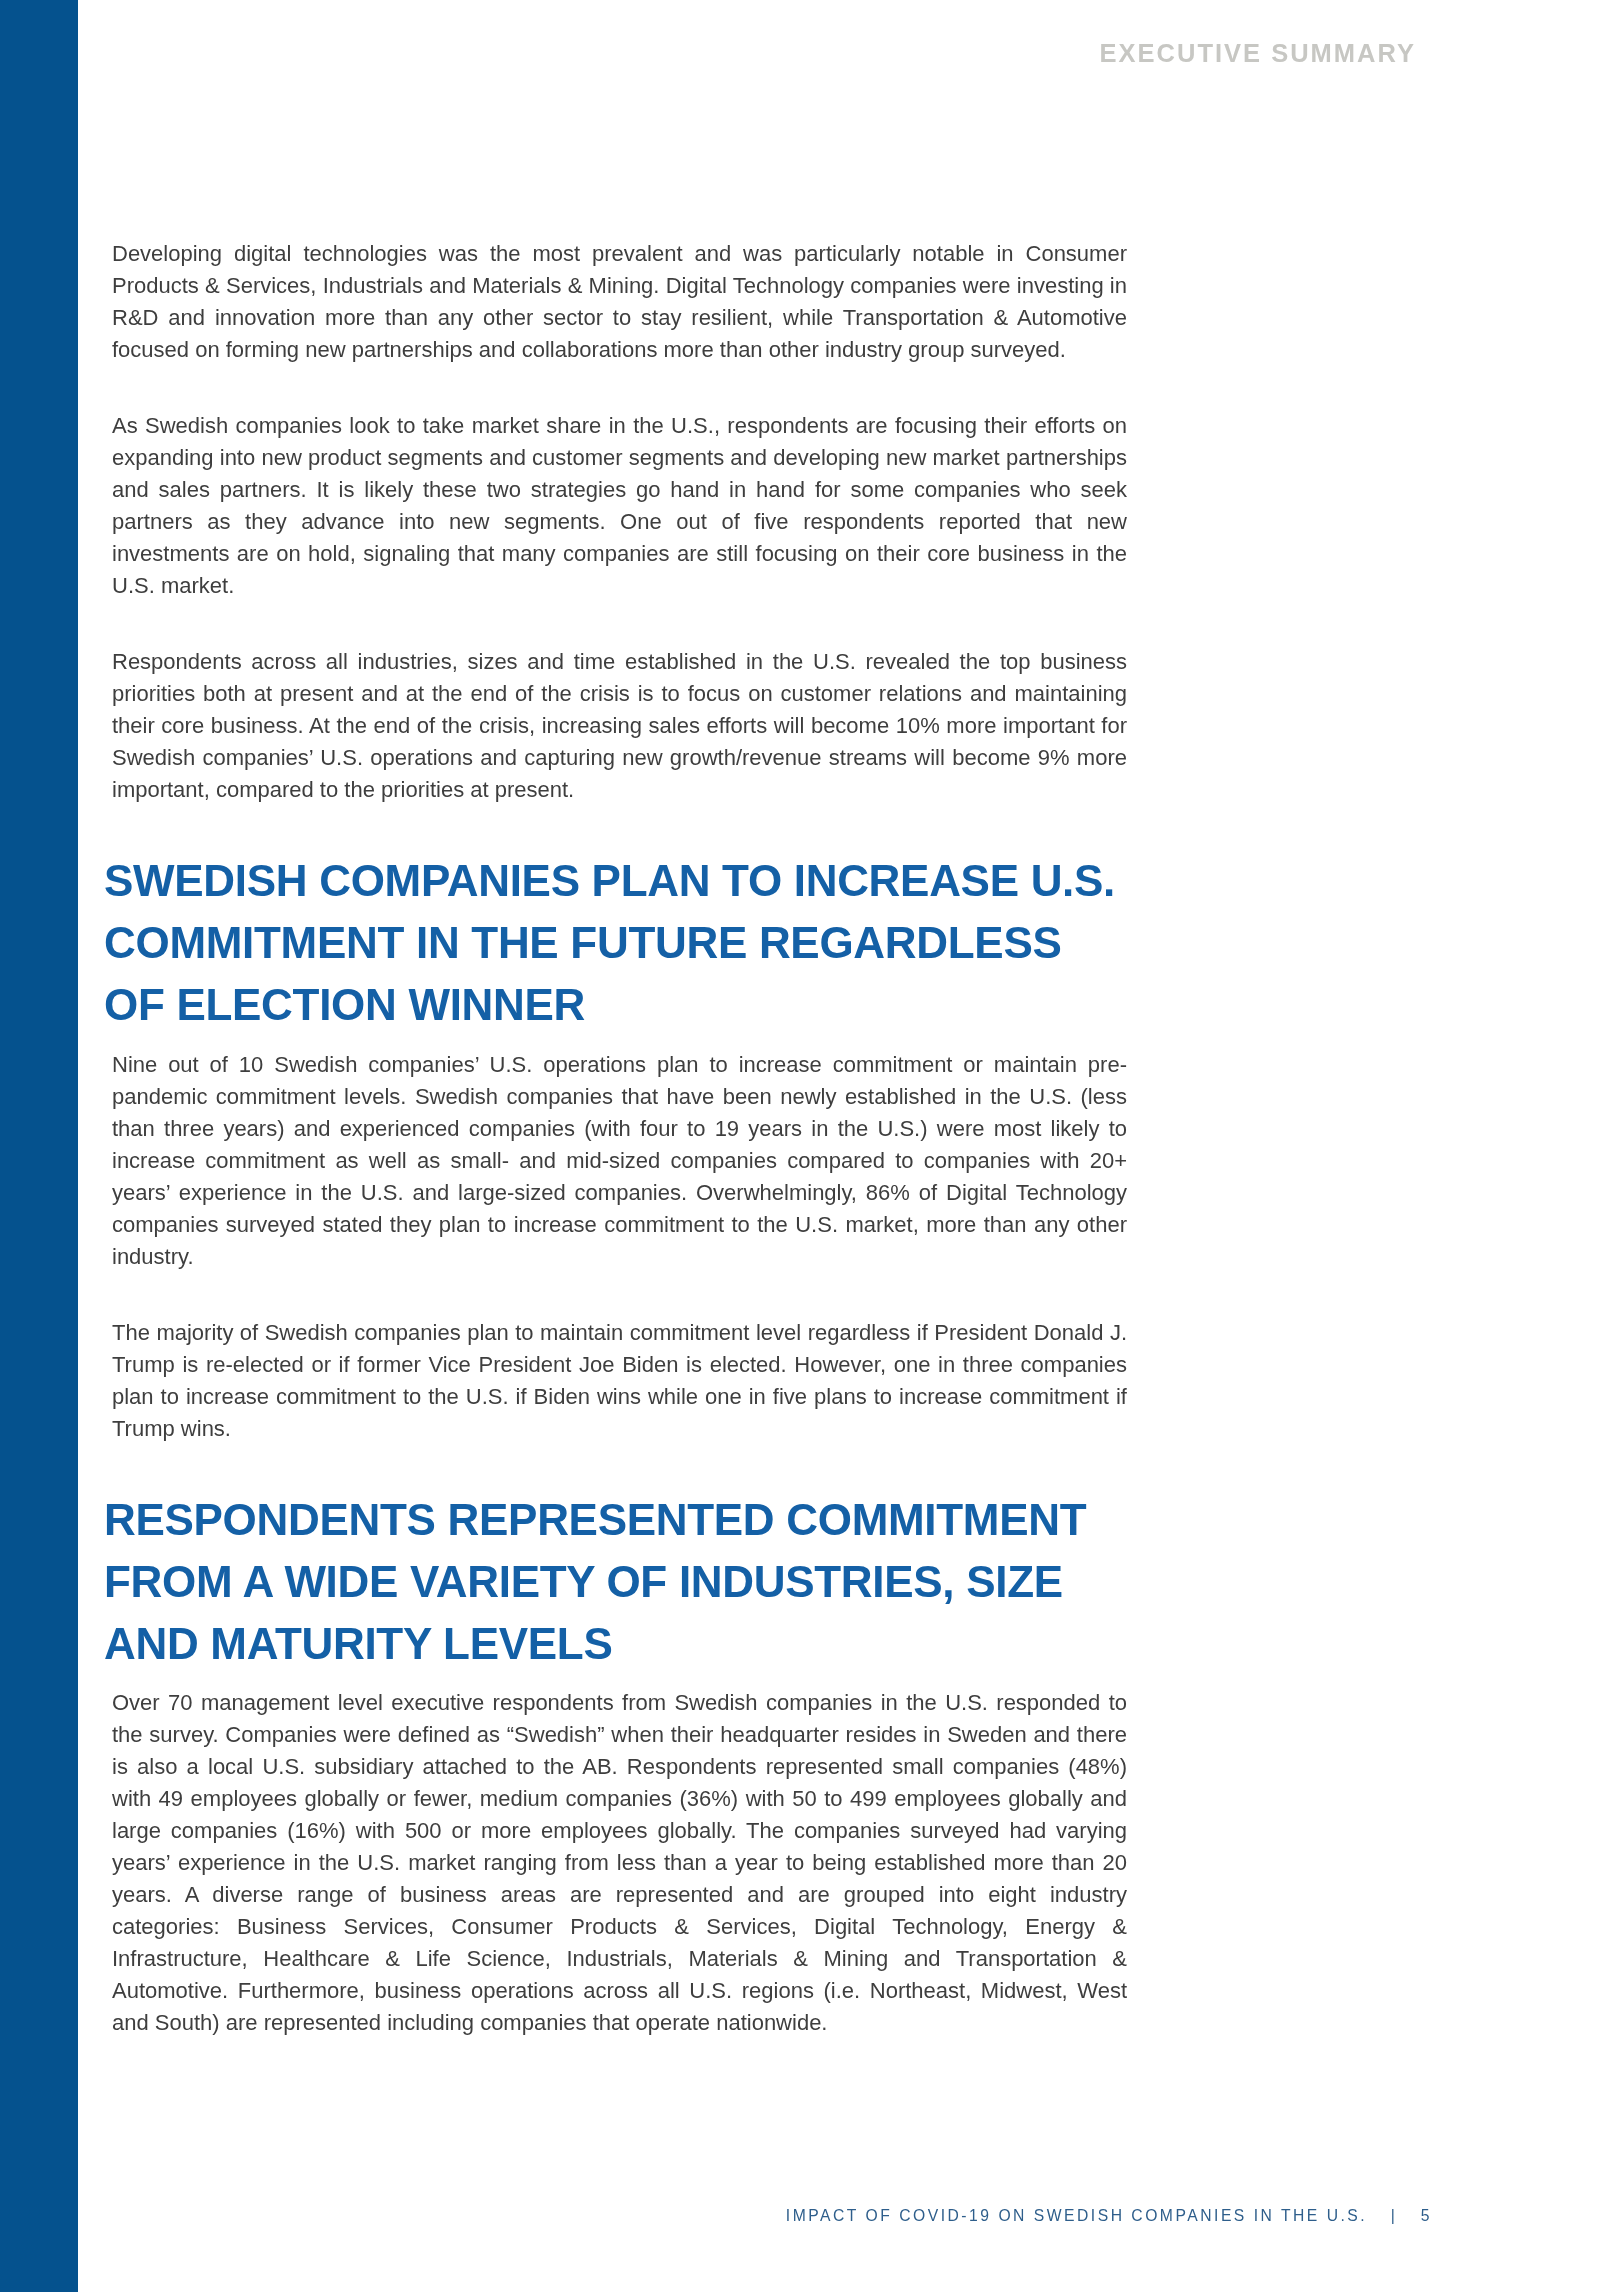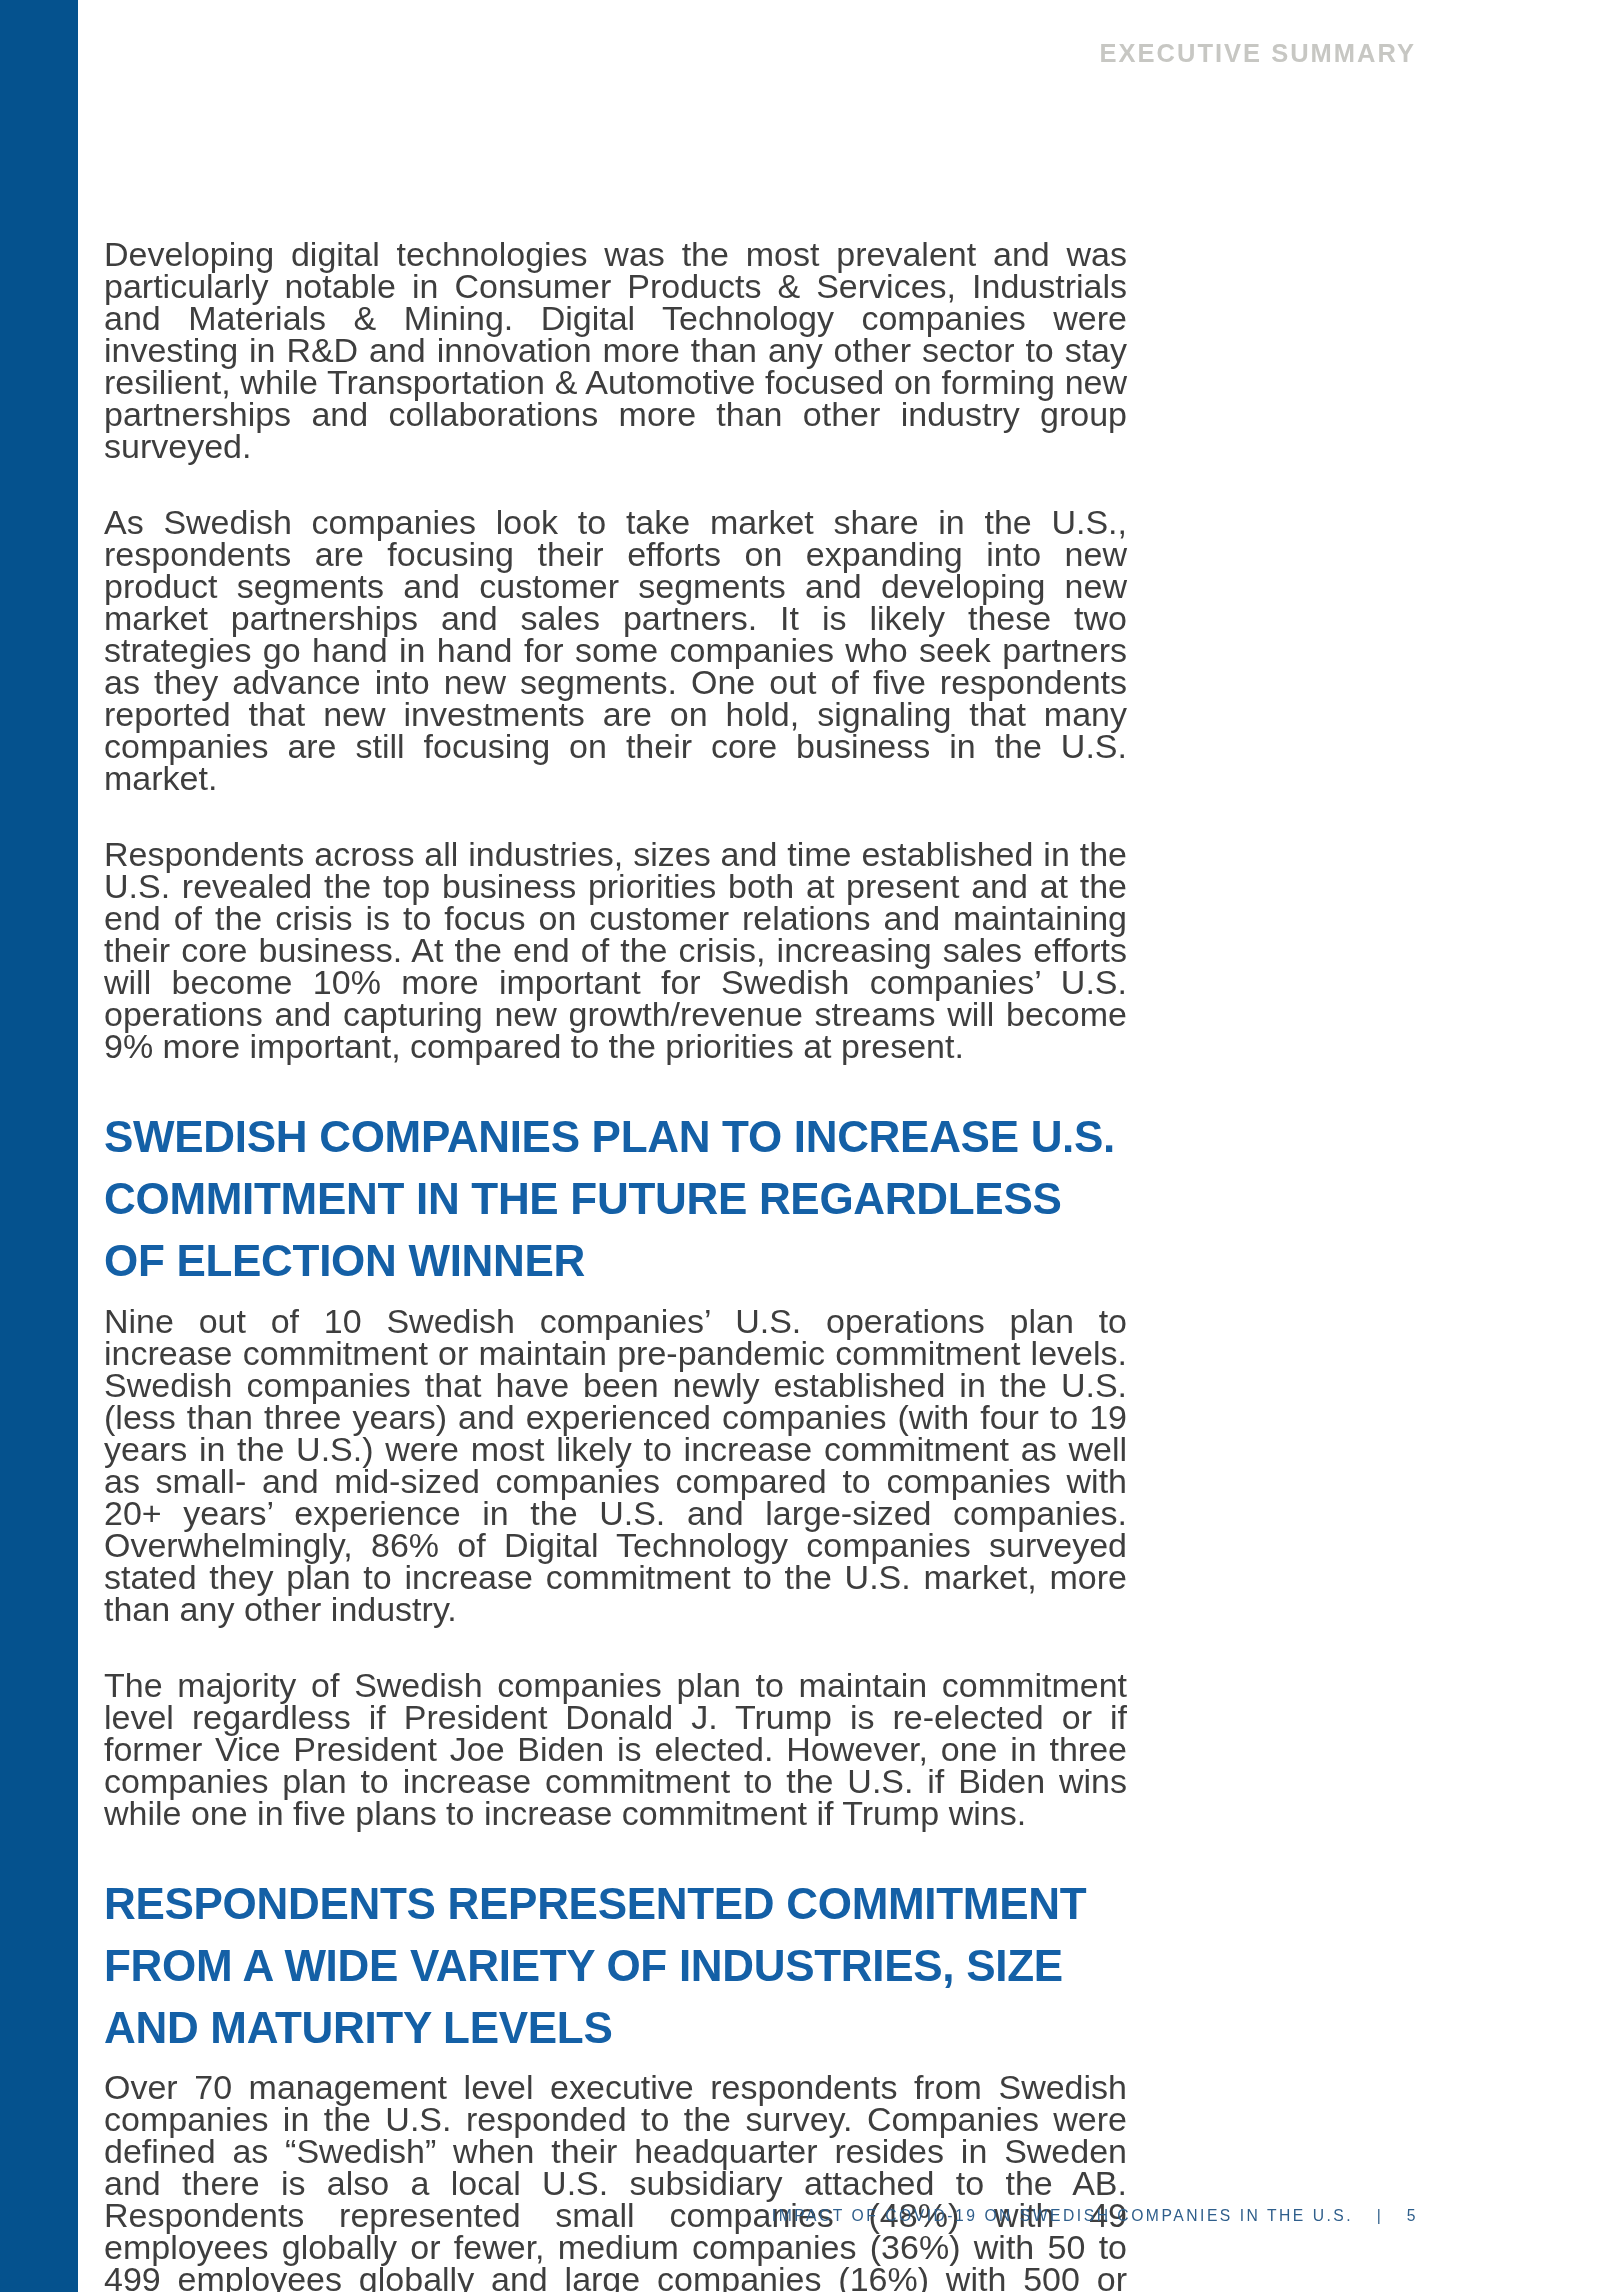--- a/index.html
+++ b/index.html
@@ -33,40 +33,40 @@
     color: var(--header_gray, #c7c7c3);
     white-space: nowrap;
   }
   .content {
     position: absolute;
     left: 104px;
     top: 238px;
     width: 1023px;
   }
   .content p.body-par {
-    margin: 0 0 44px 0;
-    font-size: 34px;
+    margin: 0 0 44px 8px;
+    font-size: 22px;
     line-height: 32px;
     color: var(--body_text, #3e3e3e);
     text-align: justify;
     text-justify: inter-word;
   }
   .content h2.sec-heading {
     margin: 19.6px 0 12.7px 0;
     font-size: 44px;
     line-height: 62px;
     font-weight: bold;
     color: var(--heading_blue, #1460a6);
     letter-spacing: -0.3px;
     text-align: left;
   }
   .page-footer {
     position: absolute;
     top: 2207px;
-    right: 76px;
+    right: 62px;
     display: flex;
     align-items: baseline;
     gap: 23.5px;
     font-size: 15.7px;
     letter-spacing: 2.5px;
     color: var(--footer_blue, #2e5e8b);
     white-space: nowrap;
   }
 </style>
 </head>

